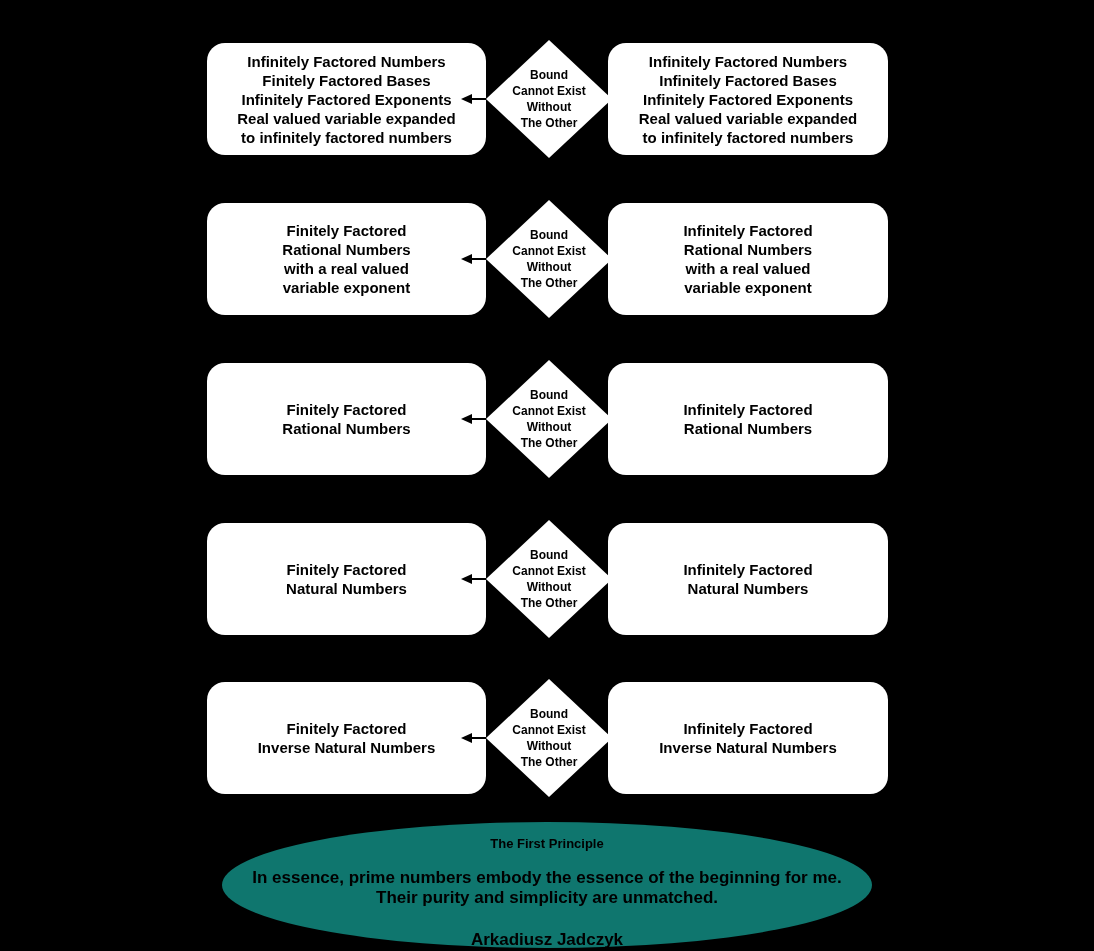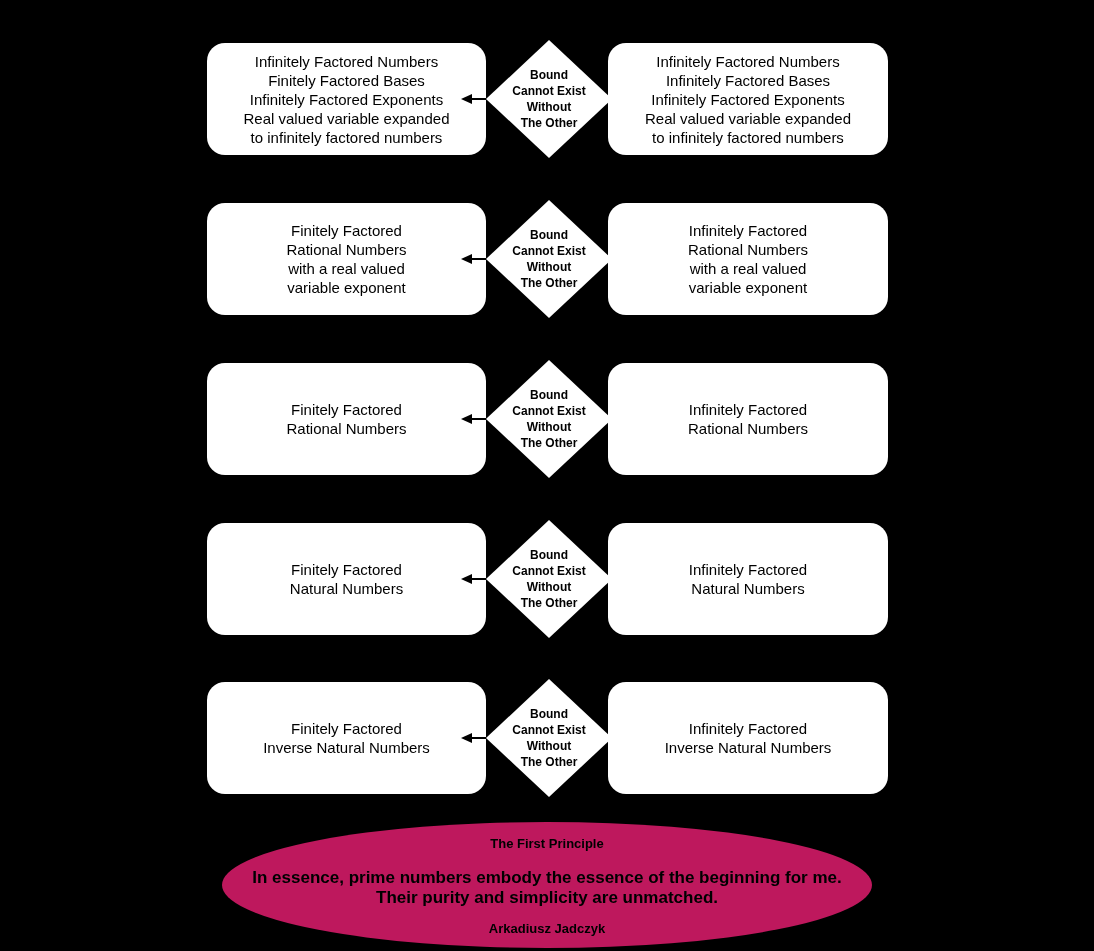--- a/index.html
+++ b/index.html
@@ -28,21 +28,21 @@
     top: 3px;
     height: 112px;
     background: #ffffff;
     border-radius: 18px;
     display: flex;
     flex-direction: column;
     align-items: center;
     justify-content: center;
     text-align: center;
     font-size: 15px;
-    font-weight: normal;
+    font-weight: bold;
     line-height: 19px;
   }
   .node.left  { left: 207px; width: 279px; }
   .node.right { left: 608px; width: 280px; }
   .node span { display: block; white-space: nowrap; }
   .diamond {
     position: absolute;
     left: 486px;
     top: 0;
     width: 126px;
@@ -67,21 +67,21 @@
     height: 12px;
   }
   .arrow.a-left  { left: 461px; }
   .arrow.a-right { left: 607px; }
   .quote-ellipse {
     position: absolute;
     left: 222px;
     top: 822px;
     width: 650px;
     height: 126px;
-    background: #be185d;
+    background: #0f766e;
     border-radius: 50%;
     text-align: center;
     font-weight: bold;
   }
   .quote-title {
     position: absolute;
     top: 14px;
     left: 0;
     width: 100%;
     font-size: 13px;
@@ -90,24 +90,24 @@
     position: absolute;
     top: 46px;
     left: 50%;
     transform: translateX(-50%);
     width: 624px;
     font-size: 17px;
     line-height: 20px;
   }
   .quote-attr {
     position: absolute;
-    top: 99px;
+    top: 108px;
     left: 0;
     width: 100%;
-    font-size: 13px;
+    font-size: 17px;
   }
 </style>
 </head>
 <body>
 
 <div class="canvas">
 
   <section class="row r1">
     <div class="node left">
       <span>Infinitely Factored Numbers</span>

